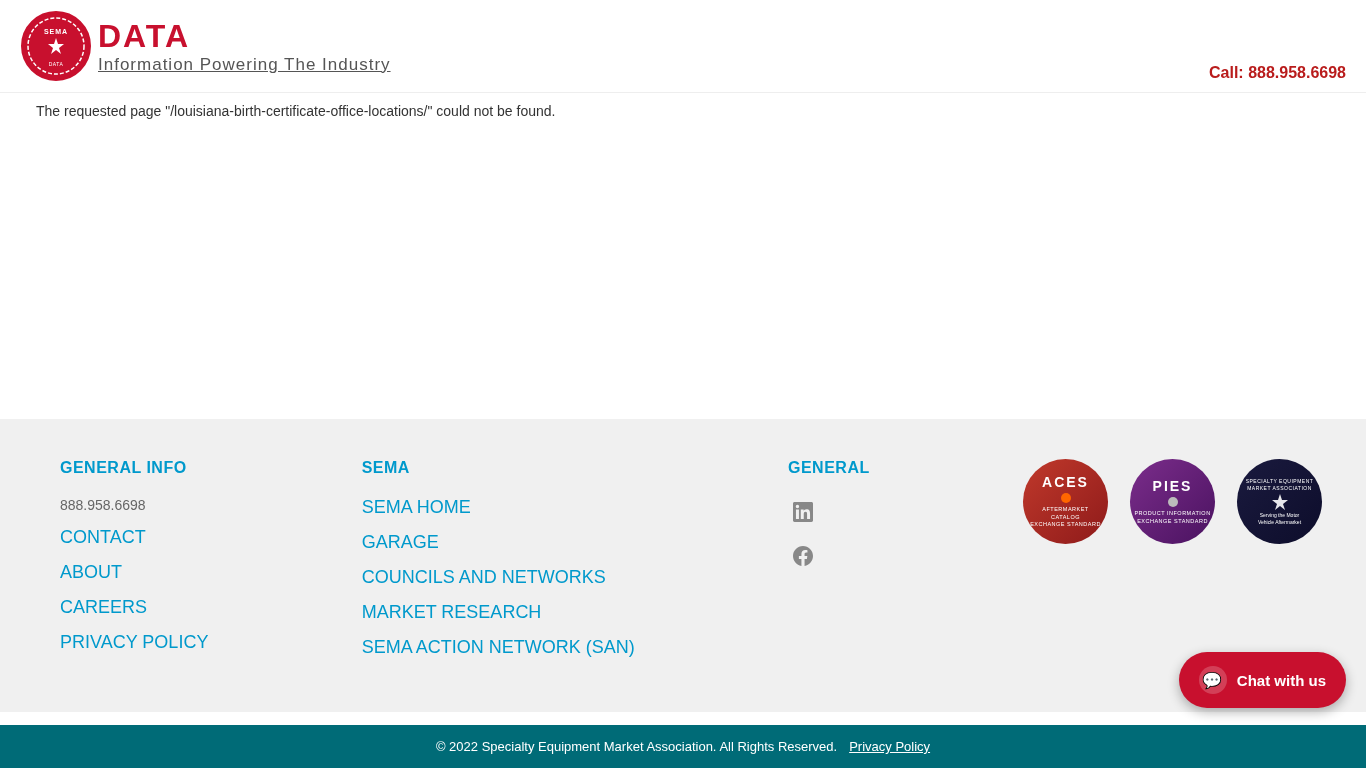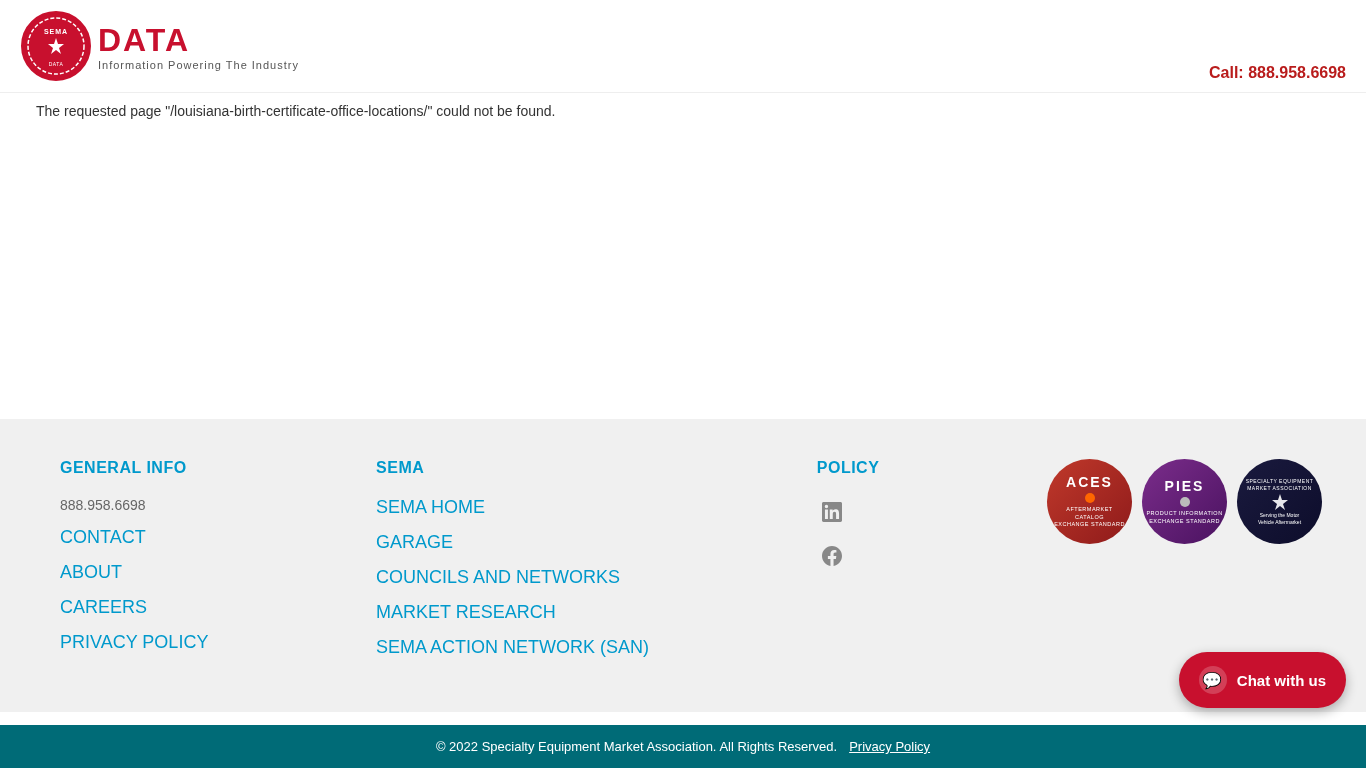--- a/index.html
+++ b/index.html
@@ -24,23 +24,24 @@
     .logo-data {
       font-size: 32px;
       font-weight: bold;
       color: #555;
       letter-spacing: 2px;
     }
     .logo-data span {
       color: #c8102e;
     }
     .logo-tagline {
-      font-size: 11px;
+      font-size: 17px;
       color: #555;
       letter-spacing: 1px;
+      text-decoration: underline;
     }
     .call-info {
       font-size: 16px;
       color: #b91c1c;
     }
     .call-info span {
       font-weight: bold;
     }
 
     
@@ -98,21 +99,21 @@
     .social-icon svg {
       width: 20px;
       height: 20px;
       fill: #888;
     }
 
     
     .badges-area {
       display: flex;
       align-items: center;
-      gap: 10px;
+      gap: 22px;
     }
     .badge-aces {
       background: linear-gradient(135deg, #c0392b 0%, #8e1a1a 100%);
       position: relative;
       border-radius: 50%;
       width: 85px;
       height: 85px;
     }
     .badge-pies {
       background: linear-gradient(135deg, #7b2d8b 0%, #4a1260 100%);
@@ -258,21 +259,21 @@
     <div class="footer-col">
       <div class="footer-col-title">SEMA</div>
       <a class="footer-link">SEMA HOME</a>
       <a class="footer-link">GARAGE</a>
       <a class="footer-link">COUNCILS AND NETWORKS</a>
       <a class="footer-link">MARKET RESEARCH</a>
       <a class="footer-link">SEMA ACTION NETWORK (SAN)</a>
     </div>
 
     <div class="footer-col">
-      <div class="footer-col-title">POLICY</div>
+      <div class="footer-col-title">GENERAL</div>
       <div class="social-icon">
         <svg viewBox="0 0 24 24" xmlns="http://www.w3.org/2000/svg">
           <path d="M20.447 20.452h-3.554v-5.569c0-1.328-.027-3.037-1.852-3.037-1.853 0-2.136 1.445-2.136 2.939v5.667H9.351V9h3.414v1.561h.046c.477-.9 1.637-1.85 3.37-1.85 3.601 0 4.267 2.37 4.267 5.455v6.286zM5.337 7.433a2.062 2.062 0 0 1-2.063-2.065 2.064 2.064 0 1 1 2.063 2.065zm1.782 13.019H3.555V9h3.564v11.452zM22.225 0H1.771C.792 0 0 .774 0 1.729v20.542C0 23.227.792 24 1.771 24h20.451C23.2 24 24 23.227 24 22.271V1.729C24 .774 23.2 0 22.222 0h.003z"></path>
         </svg>
       </div>
       <div class="social-icon">
         <svg viewBox="0 0 24 24" xmlns="http://www.w3.org/2000/svg">
           <path d="M24 12.073c0-6.627-5.373-12-12-12s-12 5.373-12 12c0 5.99 4.388 10.954 10.125 11.854v-8.385H7.078v-3.47h3.047V9.43c0-3.007 1.792-4.669 4.533-4.669 1.312 0 2.686.235 2.686.235v2.953H15.83c-1.491 0-1.956.925-1.956 1.874v2.25h3.328l-.532 3.47h-2.796v8.385C19.612 23.027 24 18.062 24 12.073z"></path>
         </svg>
       </div>

